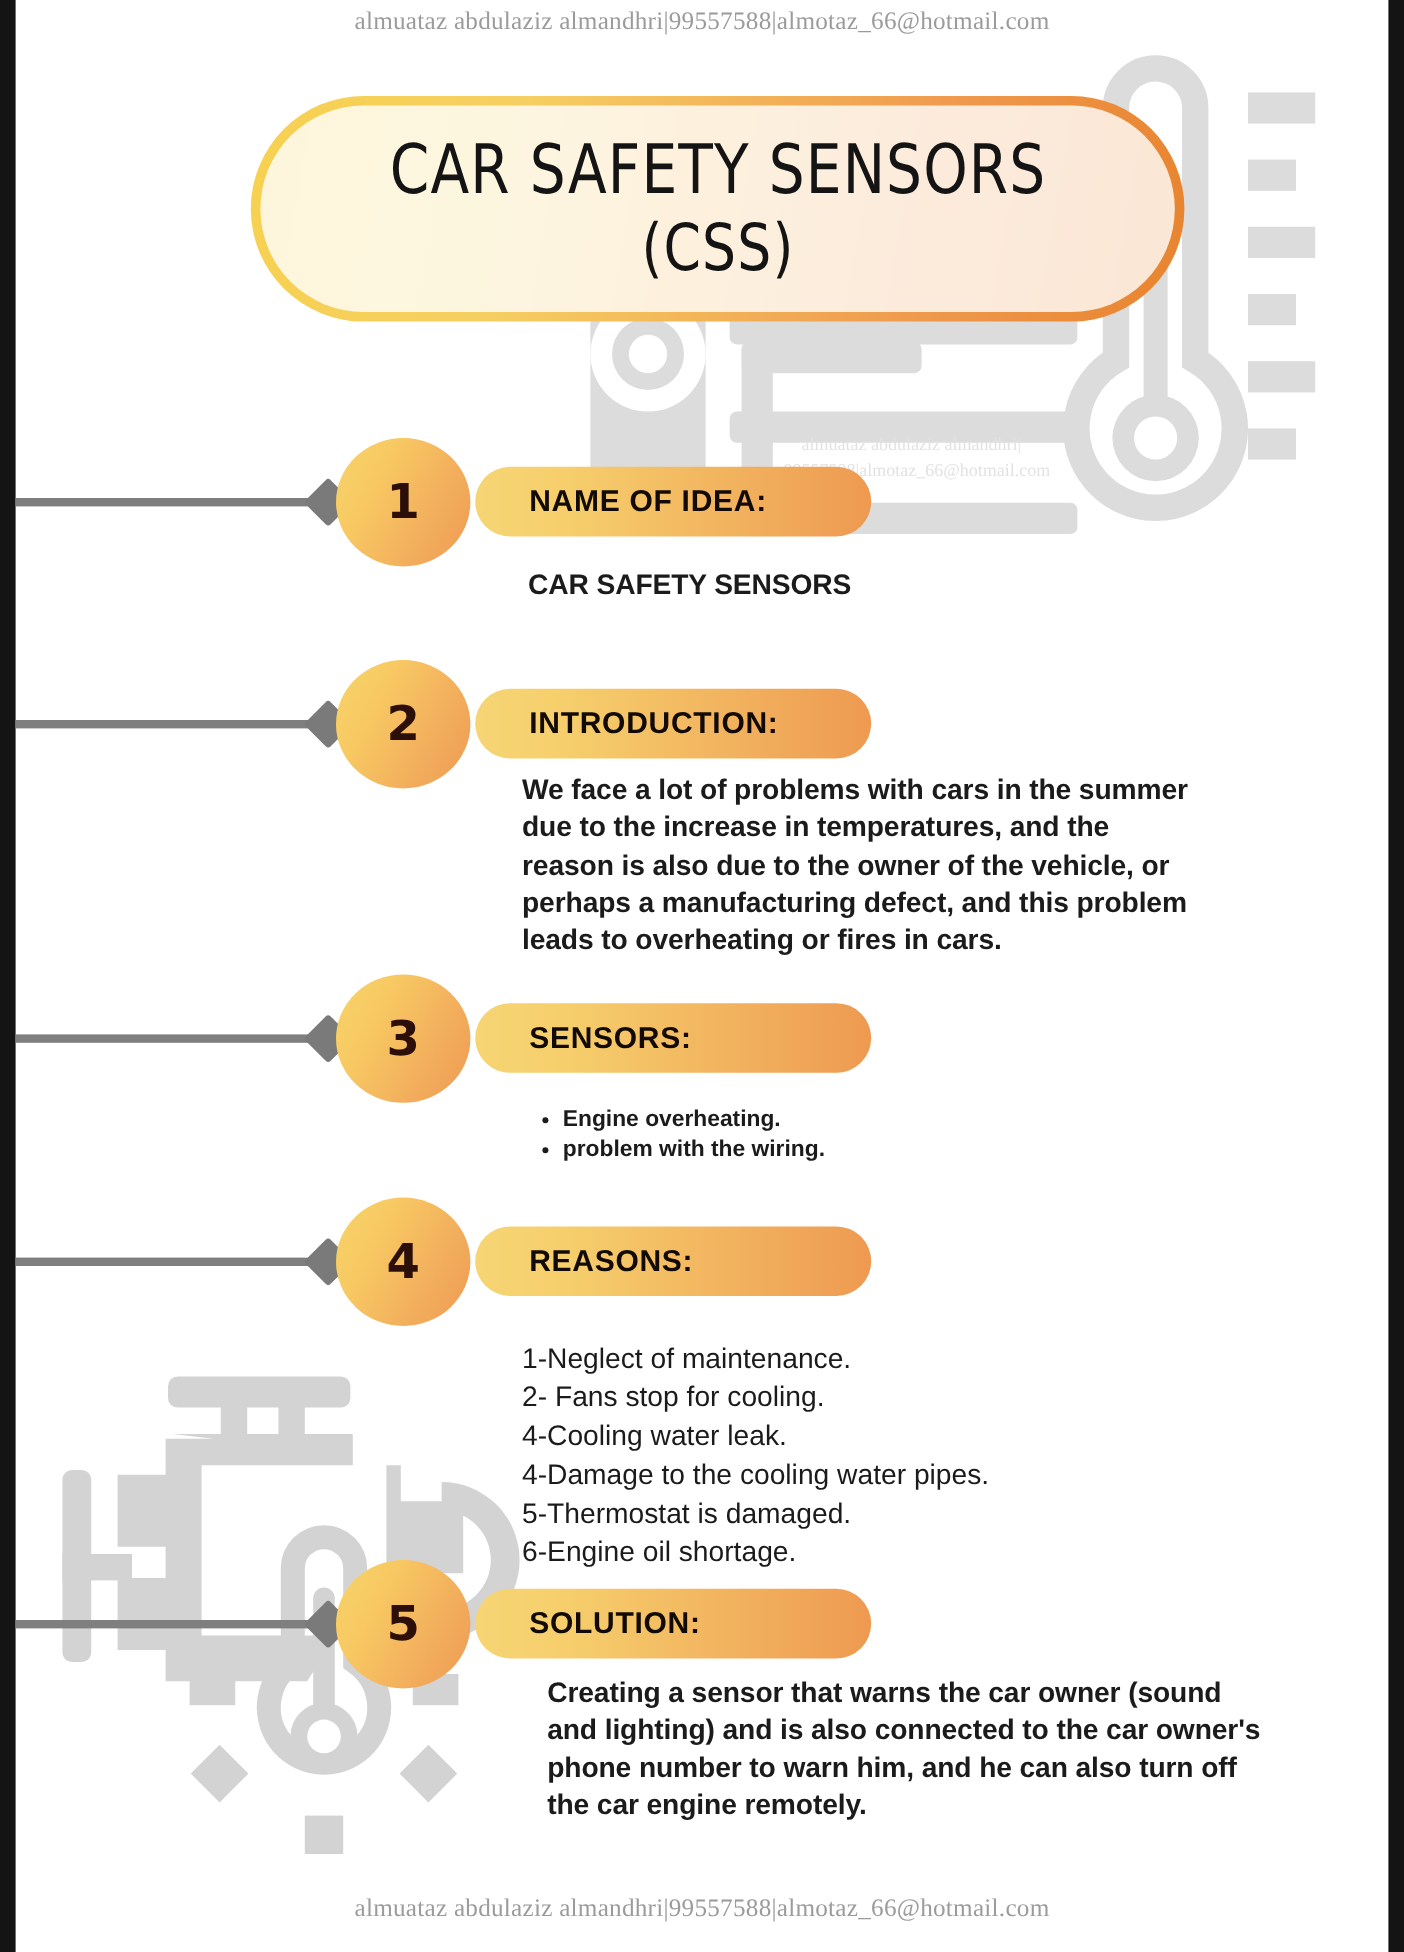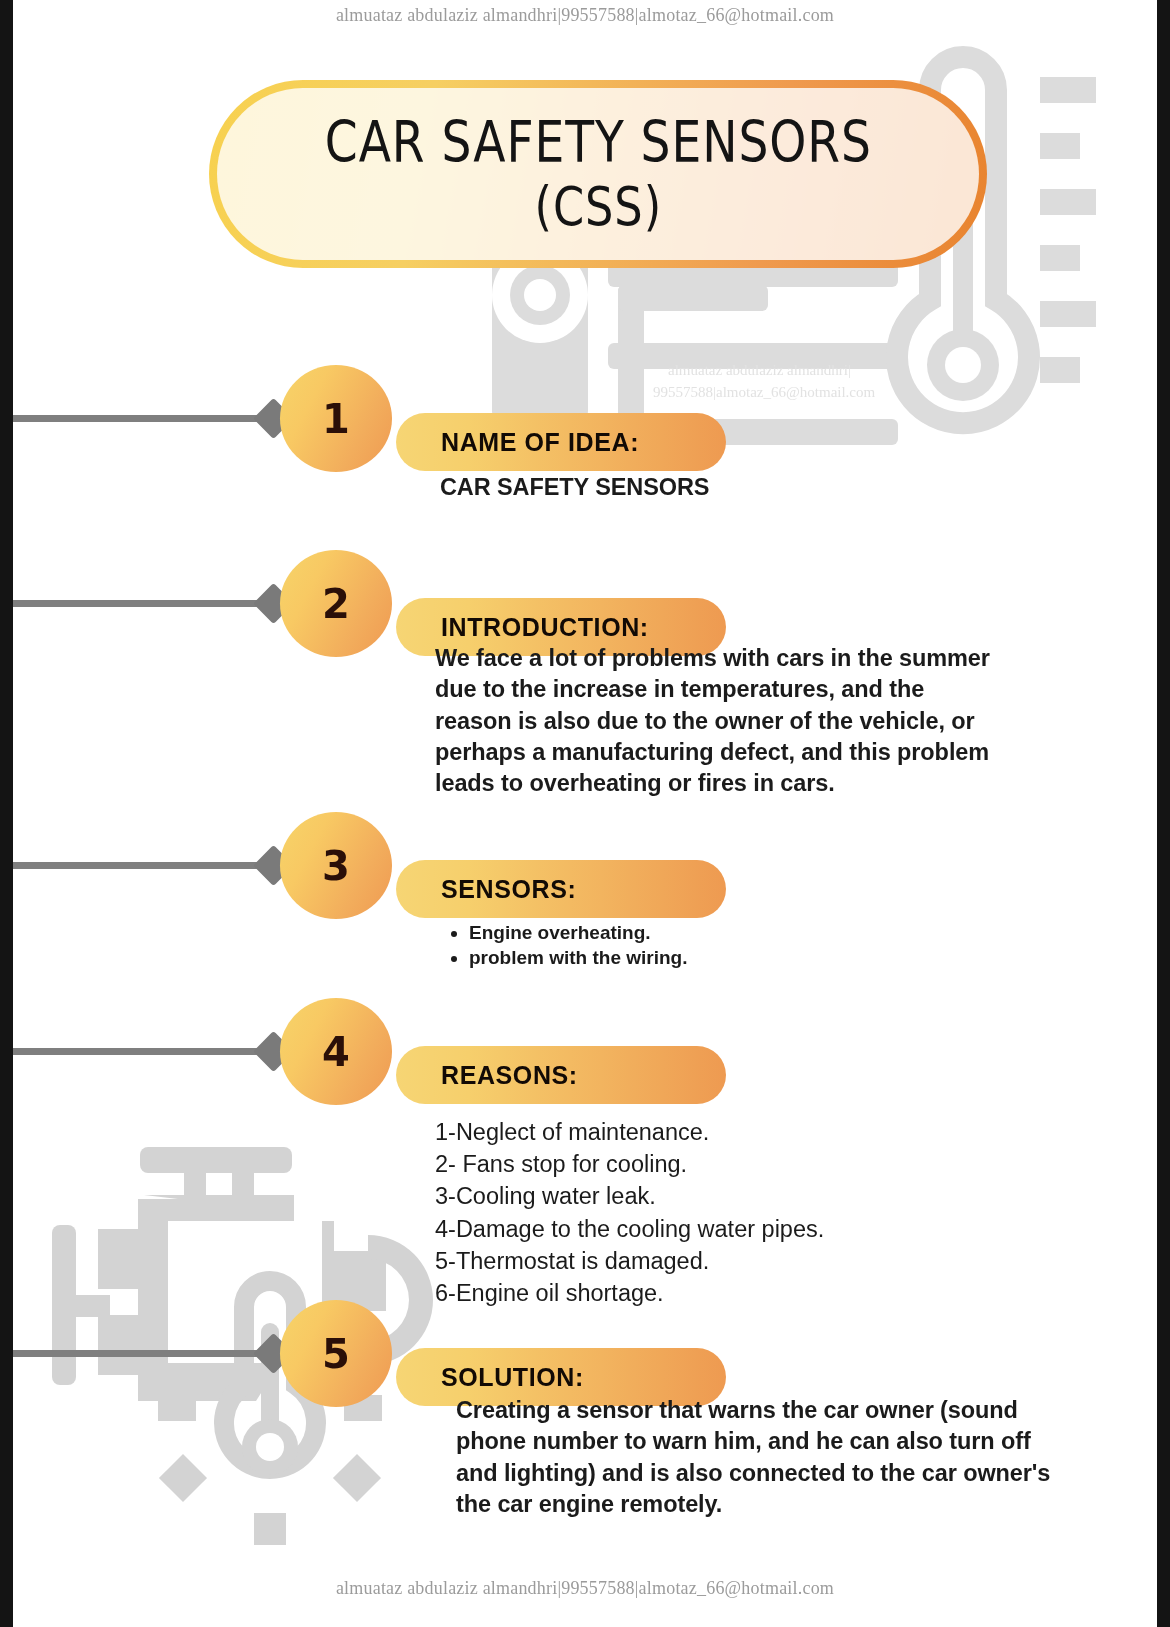--- a/index.html
+++ b/index.html
@@ -32,21 +32,21 @@
   .wm-center { left: 455px; top: 175px; opacity: 1; }
   .wm-thermo { left: 845px; top: 35px; }
   .wm-engine { left: 5px; top: 1095px; }
 
   
   .credit {
     position: absolute;
     left: 0; right: 0;
     text-align: center;
     font-family: "Liberation Serif", serif;
-    font-size: 18px;
+    font-size: 21px;
     color: #9b9b9b;
     letter-spacing: .2px;
     z-index: 6;
     white-space: nowrap;
   }
   .credit-top { top: 5px; }
   .credit-bottom { top: 1578px; }
 
   
   .title-wrap {
@@ -145,21 +145,20 @@
     height: 58px;
     border-radius: 40px;
     background: linear-gradient(90deg, #f6d574 0%, #f6cf6c 22%, #f2b45f 62%, #ee9a51 100%);
     display: flex;
     align-items: center;
     padding: 0 40px 0 45px;
     font-size: 25px;
     font-weight: 700;
     letter-spacing: .6px;
     color: #120a05;
-    margin-top: 24px;
   }
   .head-pill.w-idea   { width: 330px; }
   .head-pill.w-intro  { width: 330px; }
   .head-pill.w-prob   { width: 330px; }
   .head-pill.w-reason { width: 330px; }
   .head-pill.w-sol    { width: 330px; }
 
   .body-text {
     position: absolute;
     font-size: 23.5px;
@@ -311,35 +310,35 @@
   </div>
 
   <div class="section" style="top:998px">
     <div class="connector"></div>
     <div class="diamond"></div>
     <div class="num-circle">4</div>
     <div class="head-pill w-reason">REASONS:</div>
     <div class="numlist" style="left:422px; top:118px; width:620px">
       <div>1-Neglect of maintenance.</div>
       <div>2- Fans stop for cooling.</div>
-      <div>3-Cooling water leak.</div>
+      <div>4-Cooling water leak.</div>
       <div>4-Damage to the cooling water pipes.</div>
       <div>5-Thermostat is damaged.</div>
       <div>6-Engine oil shortage.</div>
     </div>
   </div>
 
   <div class="section" style="top:1300px">
     <div class="connector"></div>
     <div class="diamond"></div>
     <div class="num-circle">5</div>
     <div class="head-pill w-sol">SOLUTION:</div>
     <div class="body-text" style="left:443px; top:95px; width:620px">
       <p>Creating a sensor that warns the car owner (sound</p>
+      <p>and lighting) and is also connected to the car owner's</p>
       <p>phone number to warn him, and he can also turn off</p>
-      <p>and lighting) and is also connected to the car owner's</p>
       <p>the car engine remotely.</p>
     </div>
   </div>
 
   <div class="credit credit-bottom">almuataz abdulaziz almandhri|99557588|almotaz_66@hotmail.com</div>
 
 </div>
 
 </body></html>

